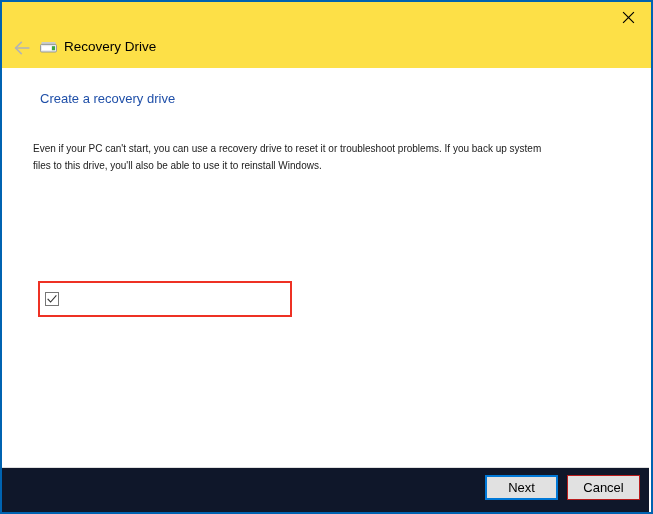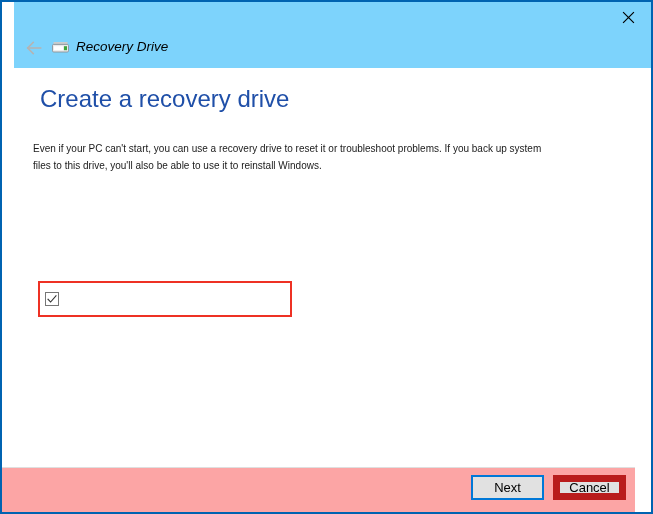--- a/index.html
+++ b/index.html
@@ -23,26 +23,25 @@
     height: 514px;
     box-sizing: border-box;
     border: 2px solid #0063b1;
     background: #ffffff;
     overflow: hidden;
   }
 
   
   .titlebar {
     position: absolute;
-    left: 12px;
+    left: 0;
     top: 0;
     right: 0;
     height: 66px;
-    background: #7dd3fc;
-    font-style: italic;
+    background: #fde047;
   }
 
   .close-button {
     position: absolute;
     right: 0;
     top: 0;
     width: 46px;
     height: 30px;
     display: flex;
     align-items: center;
@@ -111,21 +110,21 @@
     top: 66px;
     right: 0;
     bottom: 44px;
     background: #ffffff;
   }
 
   .page-heading {
     position: absolute;
     left: 38px;
     top: 19px;
-    font-size: 24px;
+    font-size: 13px;
     line-height: 24px;
     color: #1f4fa8;
     white-space: nowrap;
   }
 
   .intro-text {
     position: absolute;
     left: 31px;
     top: 72px;
     width: 516px;
@@ -179,24 +178,24 @@
     font-size: 13.3px;
     line-height: 18px;
     color: #1a1a1a;
     white-space: nowrap;
   }
 
   
   .footer {
     position: absolute;
     left: 0;
-    right: 16px;
+    right: 2px;
     bottom: 0;
     height: 44px;
-    background: #fca5a5;
+    background: #0f172a;
     border-top: 1px solid #dfdfdf;
     margin-top: 44px;
   }
 
   .footer-buttons {
     position: absolute;
     right: 9px;
     top: 7px;
     display: flex;
     gap: 9px;
@@ -204,21 +203,21 @@
 
   .btn {
     box-sizing: border-box;
     width: 73px;
     height: 25px;
     font-family: "Liberation Sans", sans-serif;
     font-size: 13px;
     line-height: 1;
     color: #000000;
     background: #e1e1e1;
-    border: 7px solid #b91c1c;
+    border: 1px solid #b91c1c;
     display: flex;
     align-items: center;
     justify-content: center;
     cursor: default;
     padding: 0;
   }
   .btn.default {
     border: 2px solid #0078d7;
   }
 </style>

